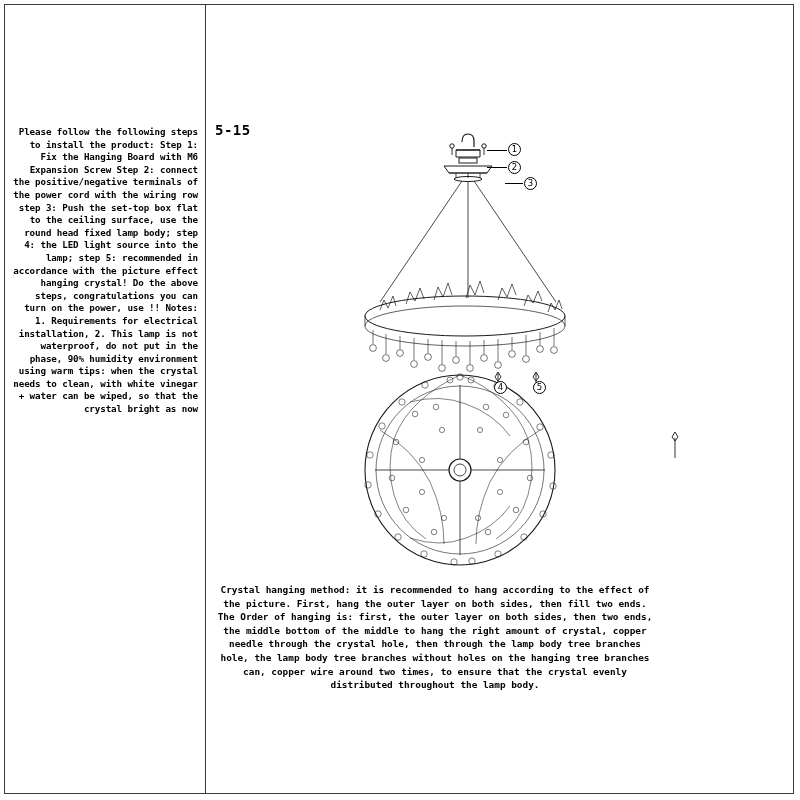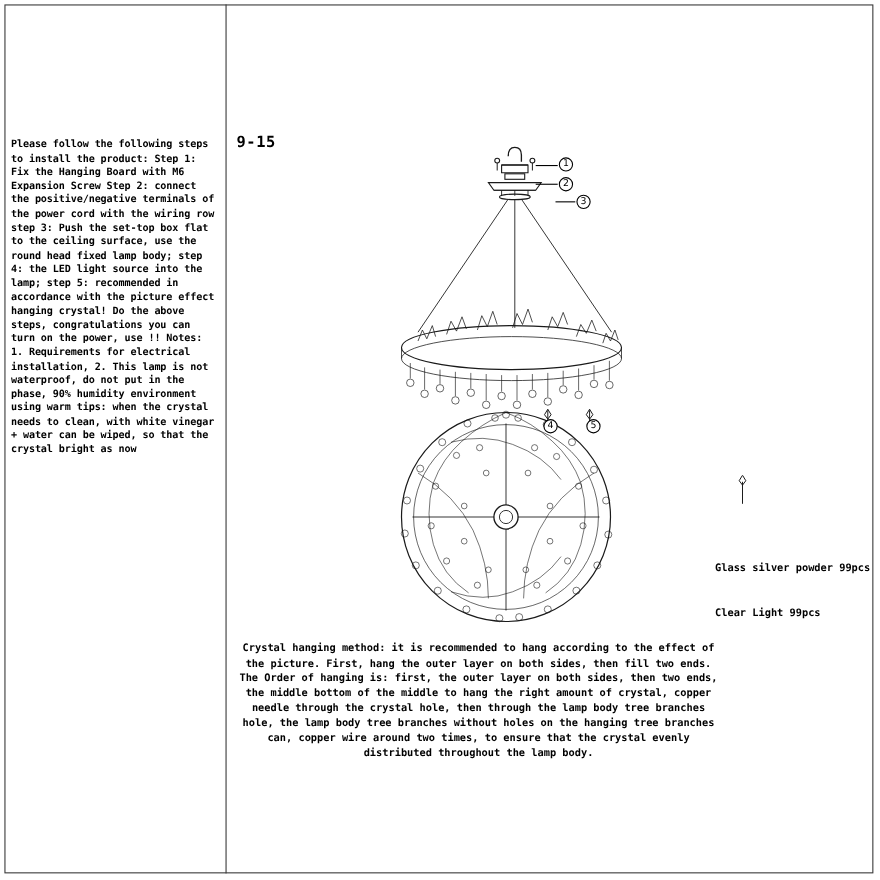--- a/index.html
+++ b/index.html
@@ -43,21 +43,21 @@
   
   .left-col {
     position: absolute;
     left: 10px;
     top: 126px;
     width: 188px;
     font-size: 9.2px;
     line-height: 12.6px;
     letter-spacing: -0.1px;
     font-weight: bold;
-    text-align: left;
+    text-align: right;
     white-space: pre-wrap;
   }
 
   
   .page-code {
     position: absolute;
     left: 215px;
     top: 122px;
     font-size: 14px;
     font-weight: bold;
@@ -135,21 +135,21 @@
 </head>
 <body>
 
 <div class="page">
 
   <div class="frame"></div>
   <div class="divider-v"></div>
 
   <div class="left-col">Please follow the following steps to install the product: Step 1: Fix the Hanging Board with M6 Expansion Screw Step 2: connect the positive/negative terminals of the power cord with the wiring row step 3: Push the set-top box flat to the ceiling surface, use the round head fixed lamp body; step 4: the LED light source into the lamp; step 5: recommended in accordance with the picture effect hanging crystal! Do the above steps, congratulations you can turn on the power, use !! Notes: 1. Requirements for electrical installation, 2. This lamp is not waterproof, do not put in the phase, 90% humidity environment using warm tips: when the crystal needs to clean, with white vinegar + water can be wiped, so that the crystal bright as now</div>
 
-  <div class="page-code">9-15</div>
+  <div class="page-code">5-15</div>
 
   <svg class="figure" viewBox="0 0 430 440">
     <g stroke="#1a1a1a" fill="none" stroke-width="1">
 
       <g>
 
         <path d="M252 12 q0 -8 6 -8 q6 0 6 7 l0 6" stroke-width="1.2"></path>
         <path d="M246 20 l24 0" stroke-width="1.2"></path>
         <path d="M246 20 l0 7 l24 0 l0 -7 z" stroke-width="1"></path>
 
@@ -307,20 +307,16 @@
   <div class="callout" id="c4">4</div>
   <div class="callout" id="c5">5</div>
 
   <svg class="legend-pin" viewBox="0 0 10 28">
     <g stroke="#1a1a1a" fill="none" stroke-width="0.9">
       <path d="M5 6 l0 20"></path>
       <path d="M2 5 l3 -5 l3 5 l-3 4 z"></path>
     </g>
   </svg>
 
-  <div class="legend">
-    <div>Glass silver powder 99pcs</div>
-    <div>Clear Light 99pcs</div>
-  </div>
 
   <div class="bottom-note">Crystal hanging method: it is recommended to hang according to the effect of the picture. First, hang the outer layer on both sides, then fill two ends. The Order of hanging is: first, the outer layer on both sides, then two ends, the middle bottom of the middle to hang the right amount of crystal, copper needle through the crystal hole, then through the lamp body tree branches hole, the lamp body tree branches without holes on the hanging tree branches can, copper wire around two times, to ensure that the crystal evenly distributed throughout the lamp body.</div>
 
 </div>
 
 </body></html>

